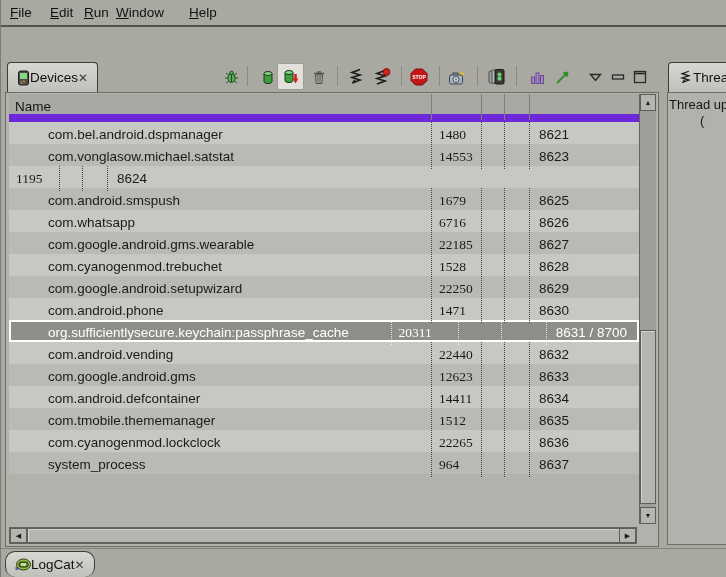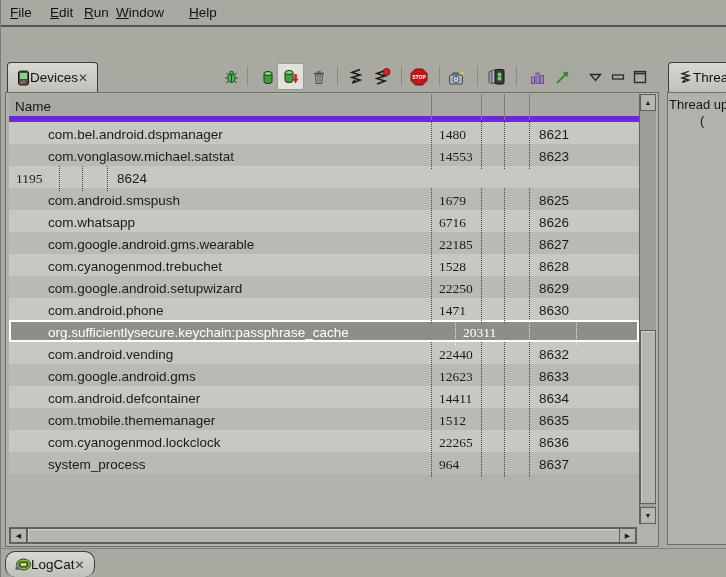--- a/index.html
+++ b/index.html
@@ -21,21 +21,21 @@
   
   .tab { position:absolute; height:30px; display:flex; align-items:center; 
     padding:0 9px; background:linear-gradient(#d8d8d2,#c0c0ba);
     border:1px solid #3c3c38; border-bottom:none; border-radius:4px 4px 0 0; }
   .tab-label { font-size:13.5px; color:#111; white-space:nowrap; }
   .tab-close { font-size:12px; font-weight:bold; color:#3f3f3b; line-height:1; }
   
   .devices-content { position:absolute; left:4px; top:92px; width:654px; height:455px;
     border:1px solid #6e6e69; background:#b2b2ac; }
   .thead { position:absolute; left:8px; top:94px; width:630px; height:28px;
-    background:#a9a9a3; border-bottom:6px solid #6d28d9; display:flex; }
+    background:#a9a9a3; border-bottom:8px solid #6d28d9; display:flex; }
   .hcell { height:26px; line-height:26px; font-size:13.5px; color:#141414; }
   .hcell + .hcell { border-left:1px solid #7f7f79; }
   .rows { position:absolute; left:8px; top:122px; width:630px; }
   .trow { display:flex; height:22px; line-height:25px; }
   .trow:nth-child(odd) { background:#c7c7c3; }
   .trow:nth-child(even) { background:#b9b9b5; }
   .trow.selected { background:#8e8e88; color:#ffffff;
     box-shadow:inset 0 0 0 2px #ffffff;gap:24px; }
   .tcell { height:25px; overflow:hidden; white-space:nowrap; font-size:13.5px; }
   .tcell + .tcell { border-left:1px dotted #44443f; }
@@ -285,20 +285,21 @@
       <div class="tcell c1">1471</div>
       <div class="tcell c2"></div>
       <div class="tcell c3"></div>
       <div class="tcell c4">8630</div>
     </div>
     <div class="trow selected">
       <div class="tcell c0">org.sufficientlysecure.keychain:passphrase_cache</div>
       <div class="tcell c1">20311</div>
       <div class="tcell c2"></div>
       <div class="tcell c3"></div>
+      <div class="tcell c4">8631 / 8700</div>
     </div>
     <div class="trow">
       <div class="tcell c0">com.android.vending</div>
       <div class="tcell c1">22440</div>
       <div class="tcell c2"></div>
       <div class="tcell c3"></div>
       <div class="tcell c4">8632</div>
     </div>
     <div class="trow">
       <div class="tcell c0">com.google.android.gms</div>

